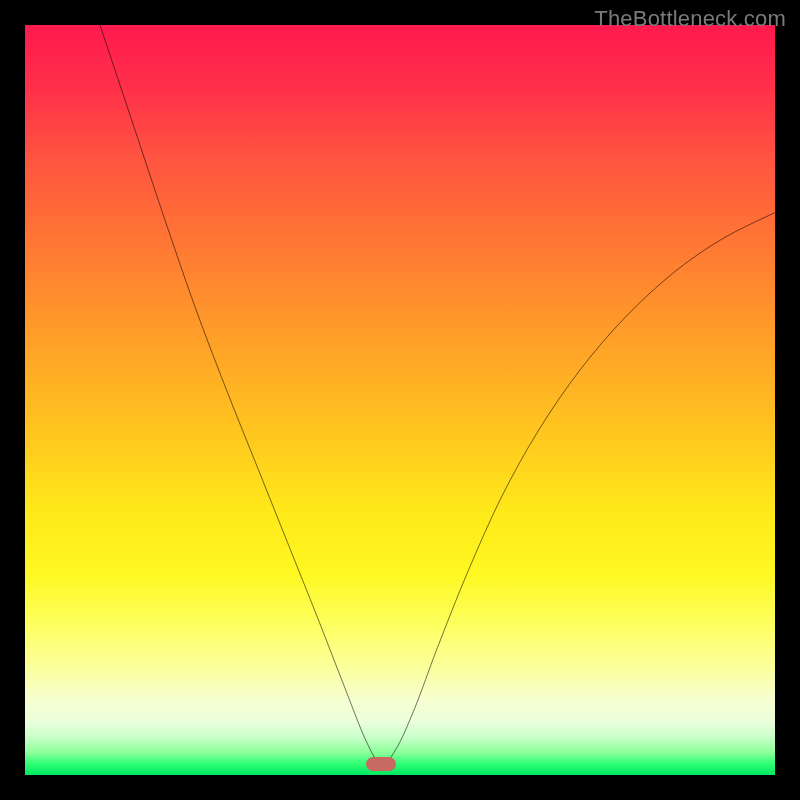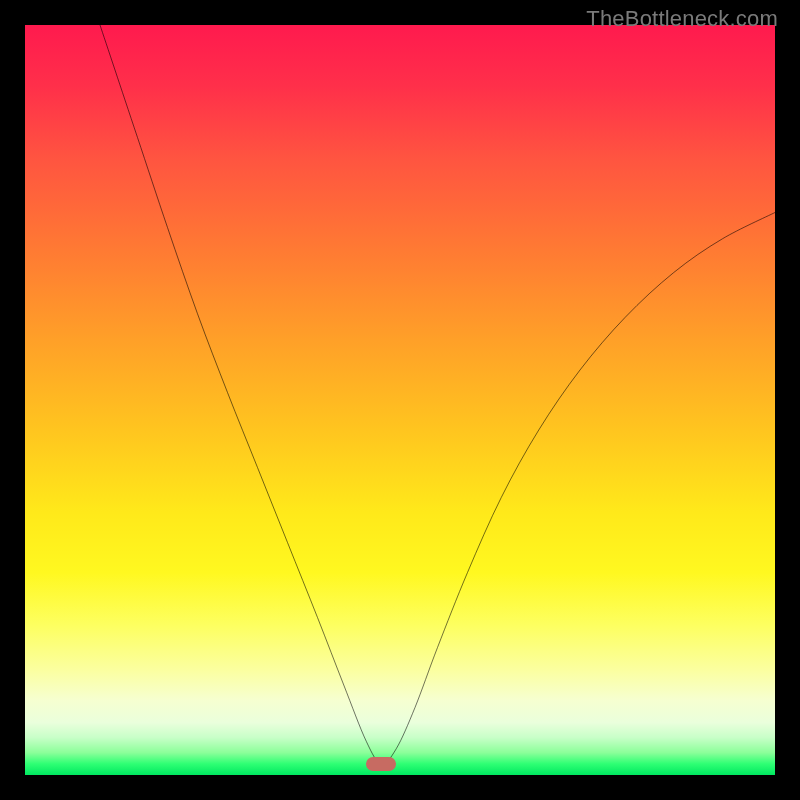--- a/index.html
+++ b/index.html
@@ -13,21 +13,21 @@
   }
   .frame {
     position: relative;
     width: 800px;
     height: 800px;
     background: #000;
   }
   .watermark {
     position: absolute;
     top: 6px;
-    right: 22px;
+    right: 14px;
     color: #7a7a7a;
     font-size: 22px;
     font-weight: 500;
     letter-spacing: 0.2px;
     z-index: 50;
   }
   .plot {
     position: absolute;
     left: 25px;
     top: 25px;

